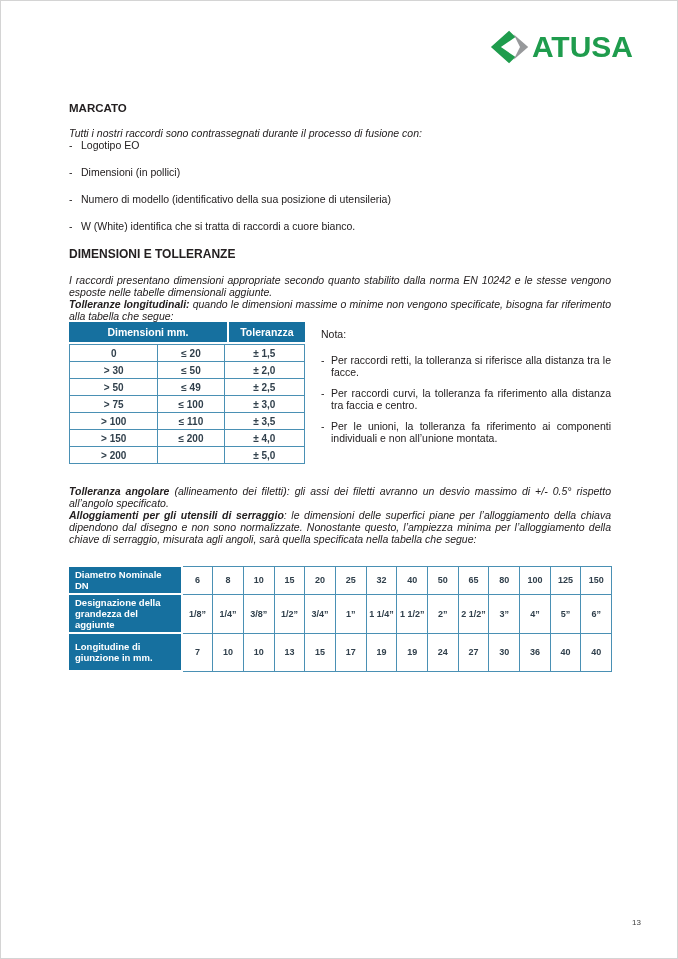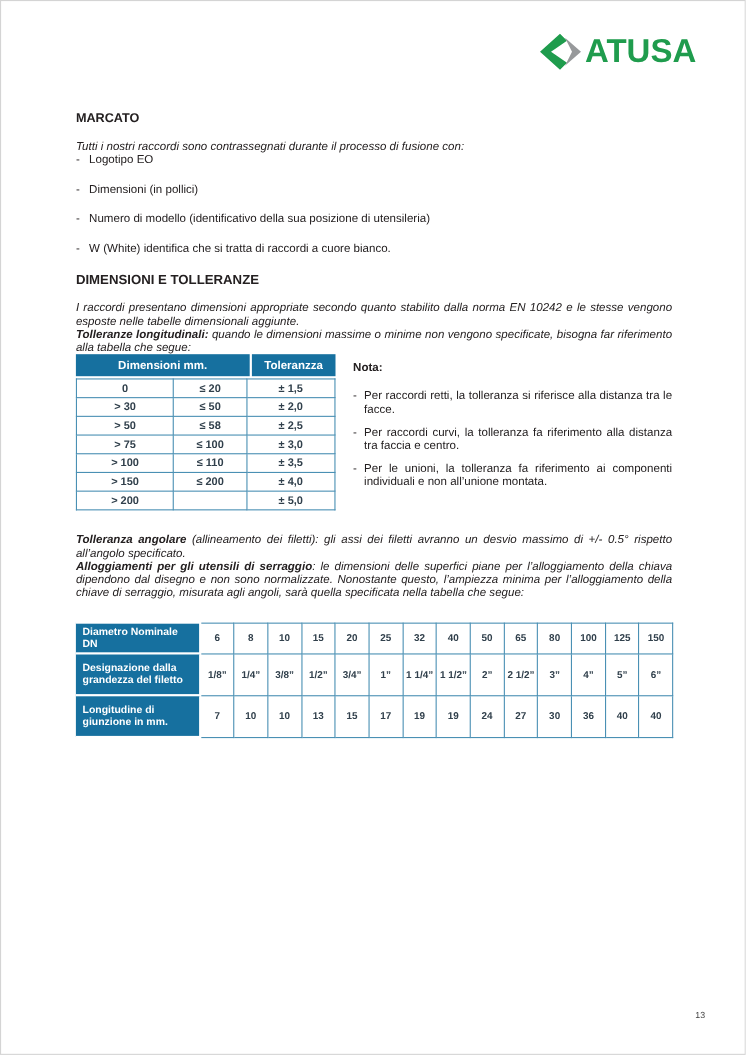--- a/index.html
+++ b/index.html
@@ -33,21 +33,21 @@
     height:20px; display:flex; align-items:center; justify-content:center;
   }
   .t1-head .hc.dim { width:168px; }
   .t1-head .hc.tol { width:81px; margin-left:2px; }
   .t1-body { border-collapse:collapse; width:236px; table-layout:fixed; margin-top:2px; }
   .t1-body td {
     border:1px solid #4a90b4; text-align:center; height:16px;
     font-size:10px; font-weight:bold; color:#31404c; padding:0;
   }
   .nota { margin-left:16px; width:292px; font-size:10.5px; line-height:12.5px; padding-top:6px; }
-  .nota-title { font-weight:bold; margin:0 0 13px 0; }
+  .nota-title { font-weight:normal; margin:0 0 13px 0; }
   .nota-item { display:flex; margin-bottom:8px; text-align:justify; }
   .nota-item .bullet { width:10px; flex:none; }
   
   .lead-b { font-weight:bold; }
   
   .t2 { border-collapse:collapse; width:543px; table-layout:fixed; margin-top:20px; }
   .t2 th {
     background:#16709f; color:#ffffff; font-size:9.5px; font-weight:bold;
     text-align:left; padding:2px 4px 2px 6px; line-height:11px;
     border:2px solid #ffffff; border-left:none;
@@ -121,21 +121,21 @@
             <td>≤ 20</td>
             <td>± 1,5</td>
           </tr>
           <tr>
             <td>&gt; 30</td>
             <td>≤ 50</td>
             <td>± 2,0</td>
           </tr>
           <tr>
             <td>&gt; 50</td>
-            <td>≤ 58</td>
+            <td>≤ 49</td>
             <td>± 2,5</td>
           </tr>
           <tr>
             <td>&gt; 75</td>
             <td>≤ 100</td>
             <td>± 3,0</td>
           </tr>
           <tr>
             <td>&gt; 100</td>
             <td>≤ 110</td>
@@ -193,21 +193,21 @@
         <td>32</td>
         <td>40</td>
         <td>50</td>
         <td>65</td>
         <td>80</td>
         <td>100</td>
         <td>125</td>
         <td>150</td>
       </tr>
       <tr class="r2">
-        <th>Designazione dalla grandezza del filetto</th>
+        <th>Designazione della grandezza del aggiunte</th>
         <td>1/8”</td>
         <td>1/4”</td>
         <td>3/8”</td>
         <td>1/2”</td>
         <td>3/4”</td>
         <td>1”</td>
         <td>1 1/4”</td>
         <td>1 1/2”</td>
         <td>2”</td>
         <td>2 1/2”</td>

